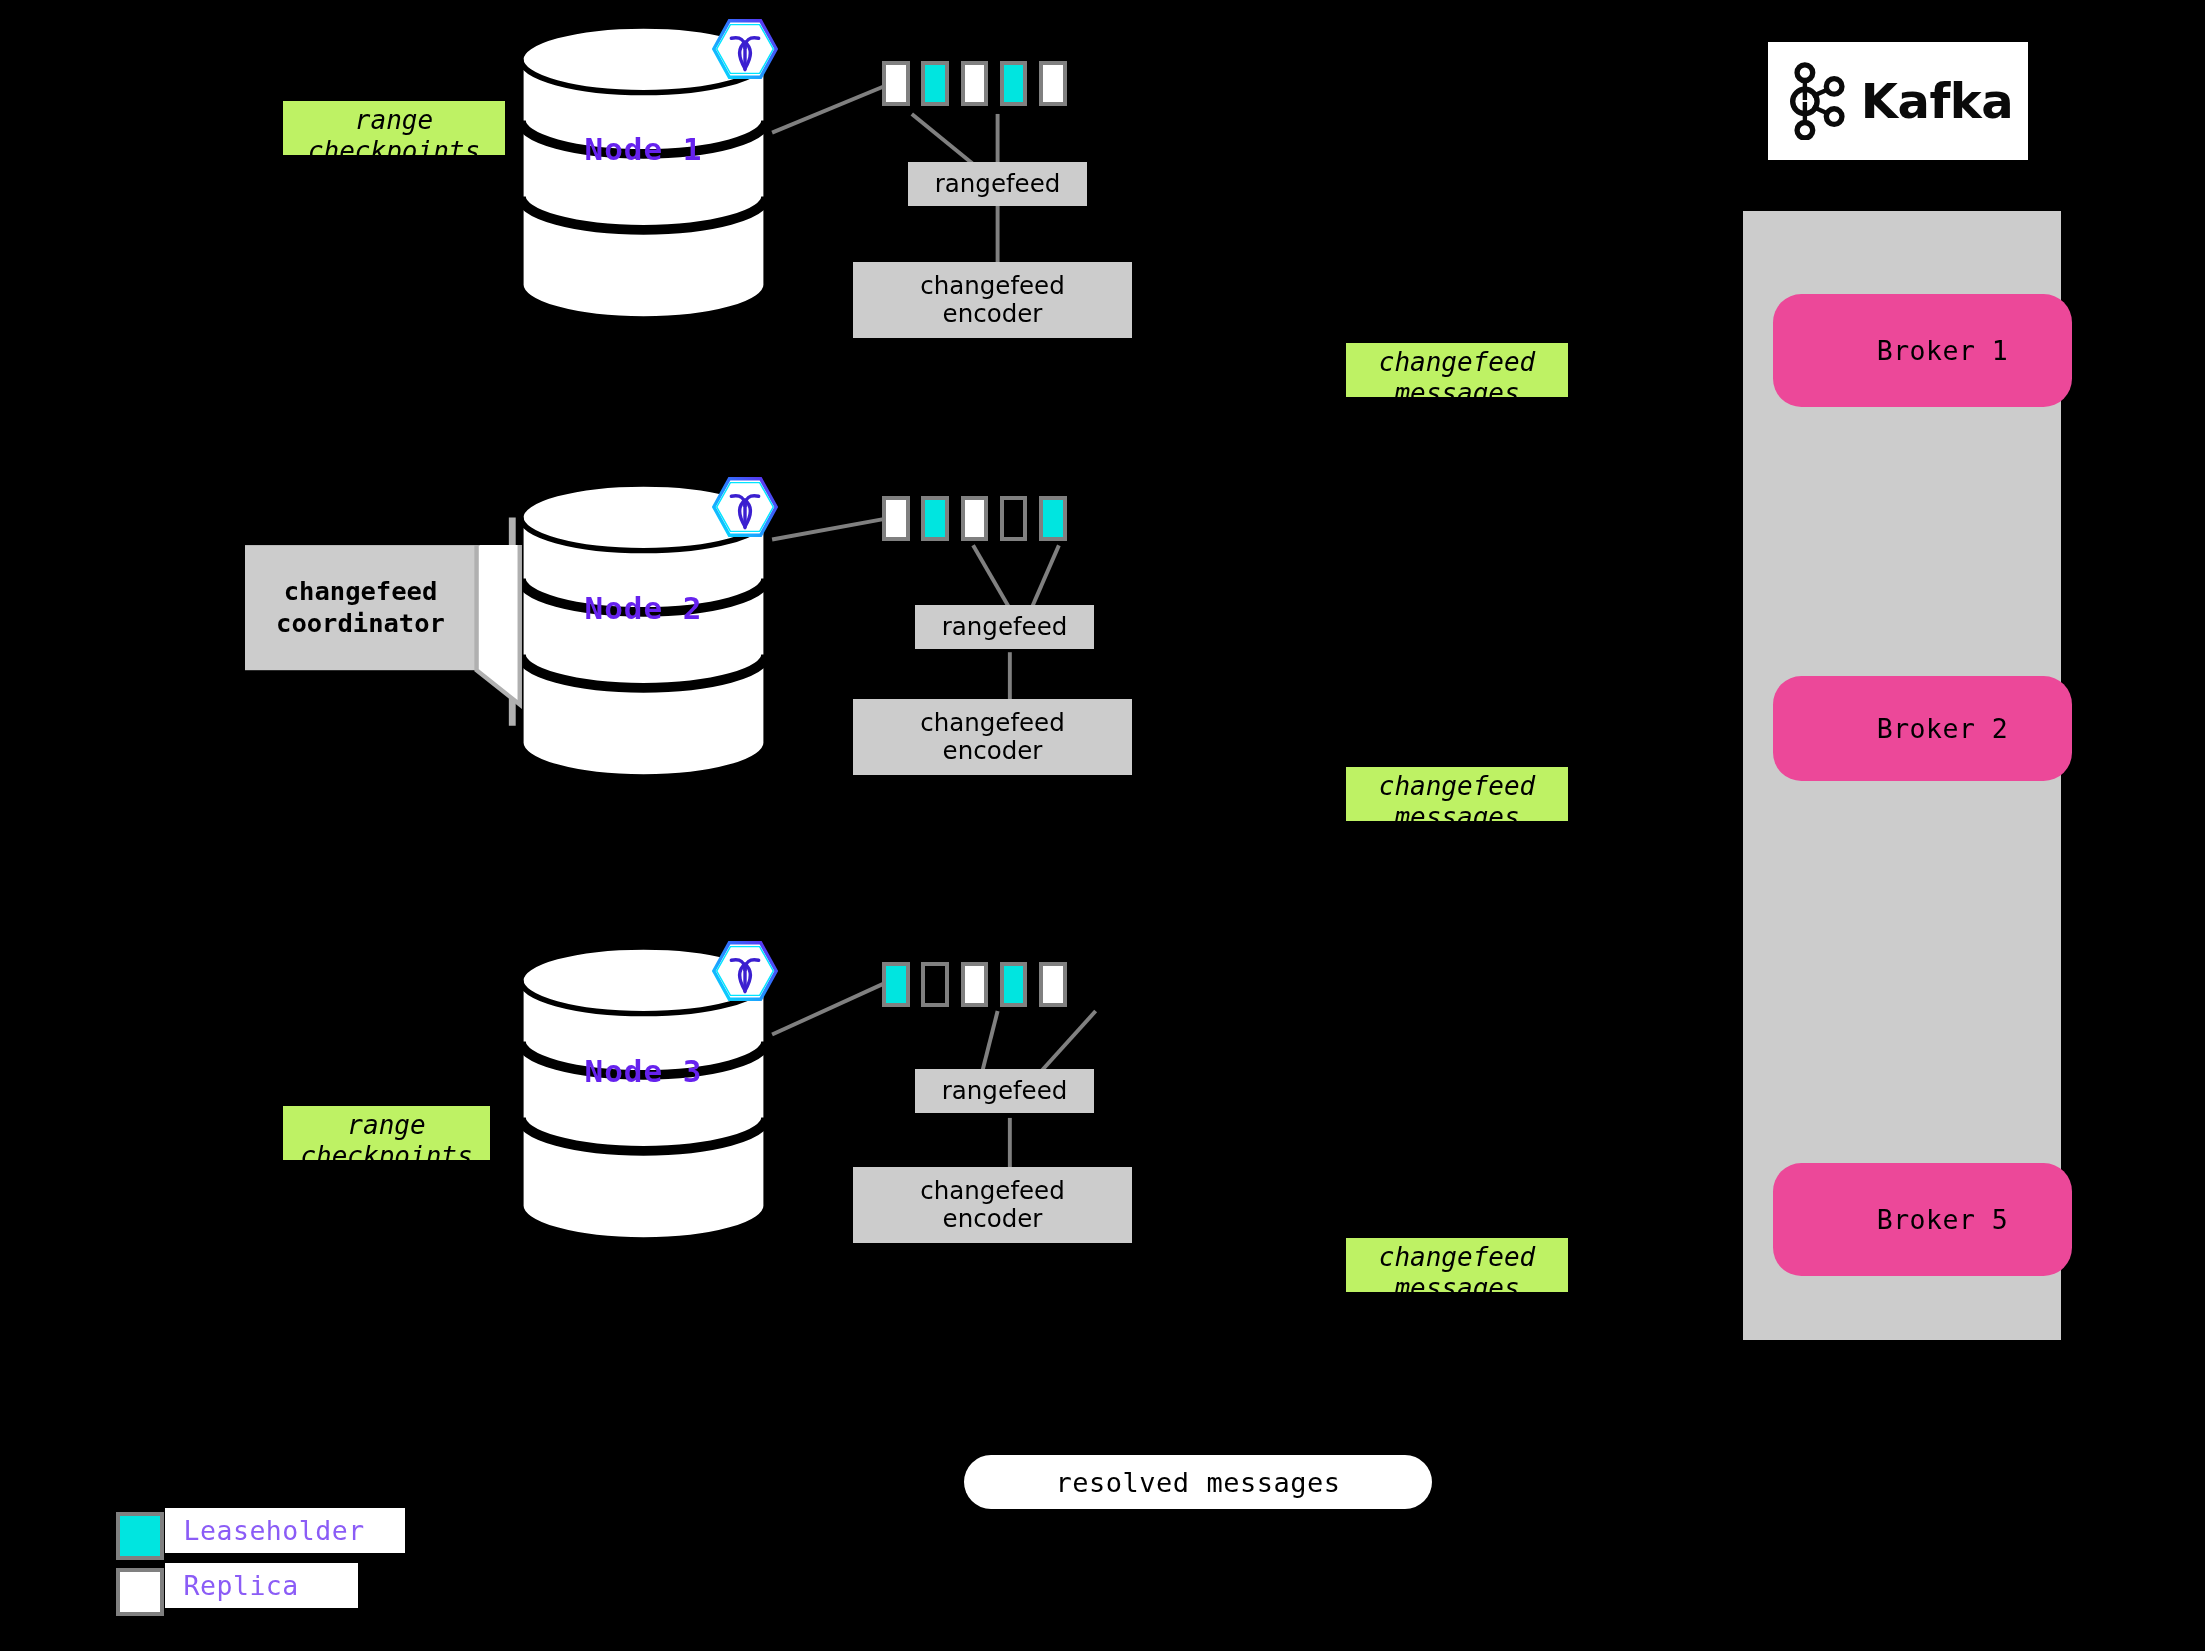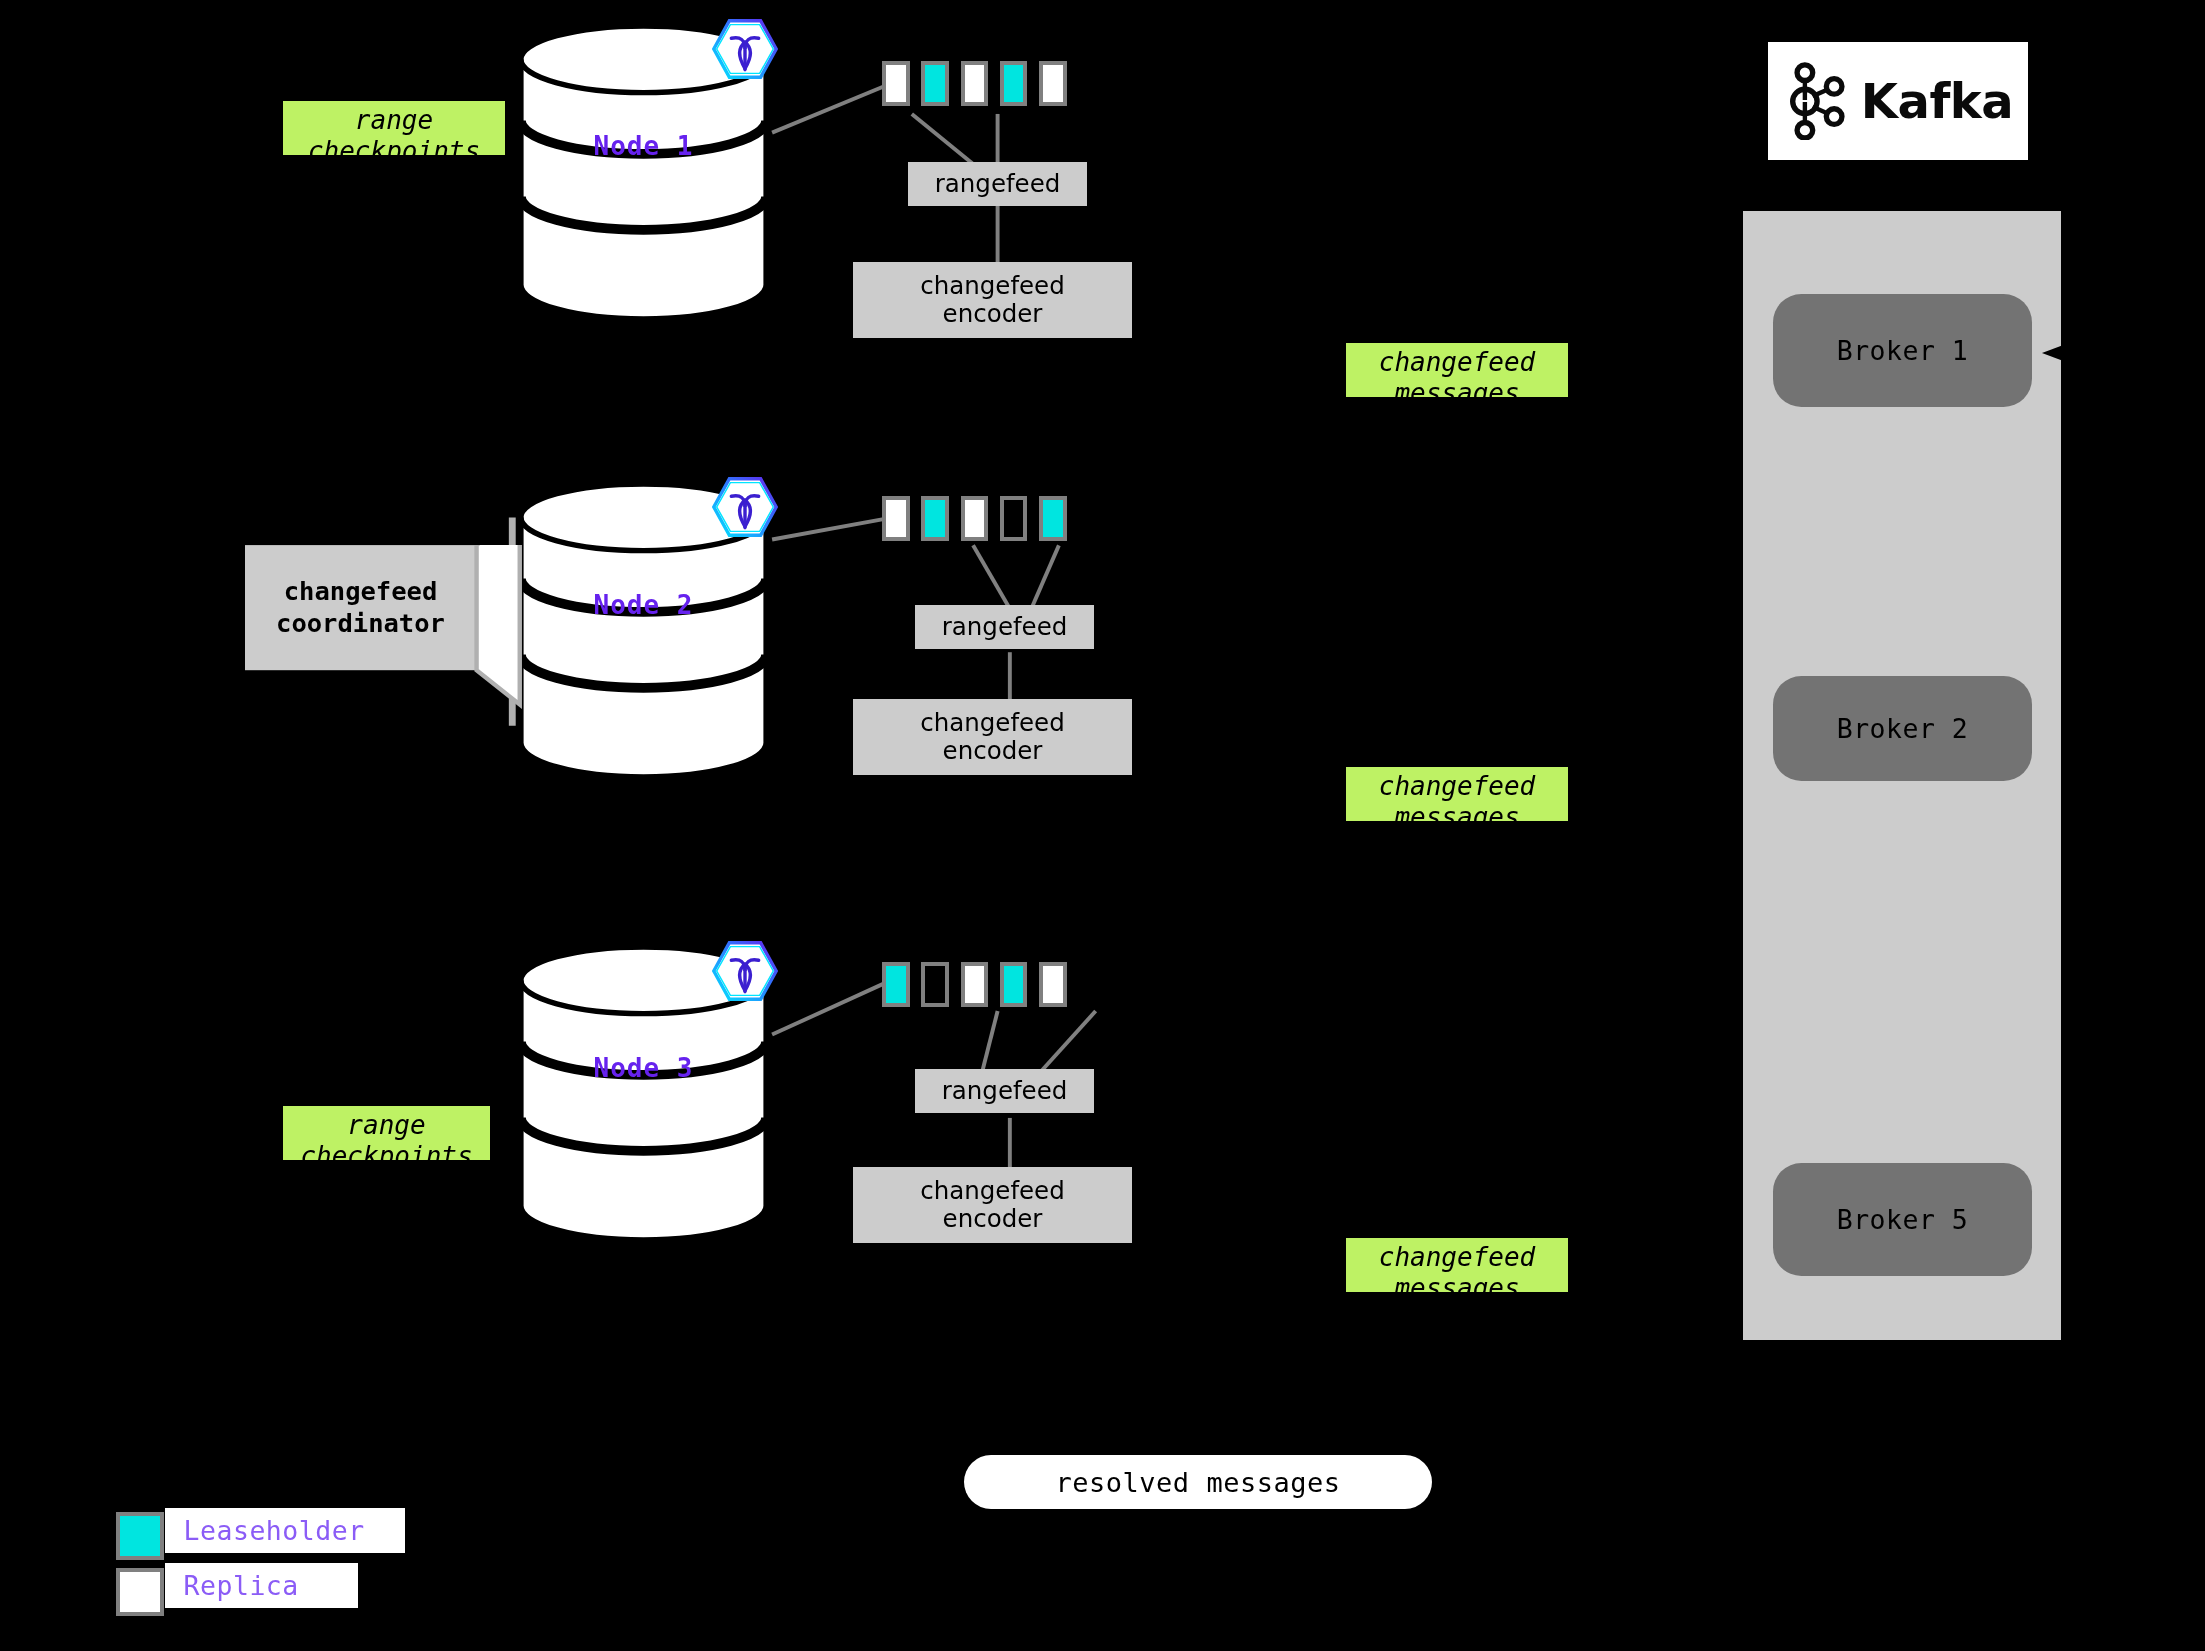--- a/index.html
+++ b/index.html
@@ -34,21 +34,21 @@
   }
   .cyl-svg { display: block; width: 100%; height: 100%; }
 
   .node-label {
     position: absolute;
     width: 255px;
     text-align: center;
     color: #6622EE;
     font-family: "DejaVu Sans Mono", monospace;
     font-weight: bold;
-    font-size: 26px;
+    font-size: 31px;
     letter-spacing: 1px;
     white-space: nowrap;
   }
 
   
   .crdb-badge {
     position: absolute;
     width: 78px;
     height: 78px;
   }
@@ -146,29 +146,30 @@
     color: #0A0A0A;
     letter-spacing: -0.5px;
   }
 
   .broker-panel {
     position: absolute;
     background: #CCCCCC;
   }
   .broker {
     position: absolute;
-    background: #737373;
+    background: #ec4899;
     border-radius: 28.4px;
     display: flex;
     align-items: center;
     justify-content: center;
     color: #000000;
     font-family: "DejaVu Sans Mono", monospace;
     font-size: 26.5px;
     letter-spacing: 0.5px;
+    padding-left: 40px;
   }
 
   
   .pill {
     position: absolute;
     background: #FFFFFF;
     border-radius: 490px;
     display: flex;
     align-items: center;
     justify-content: center;

